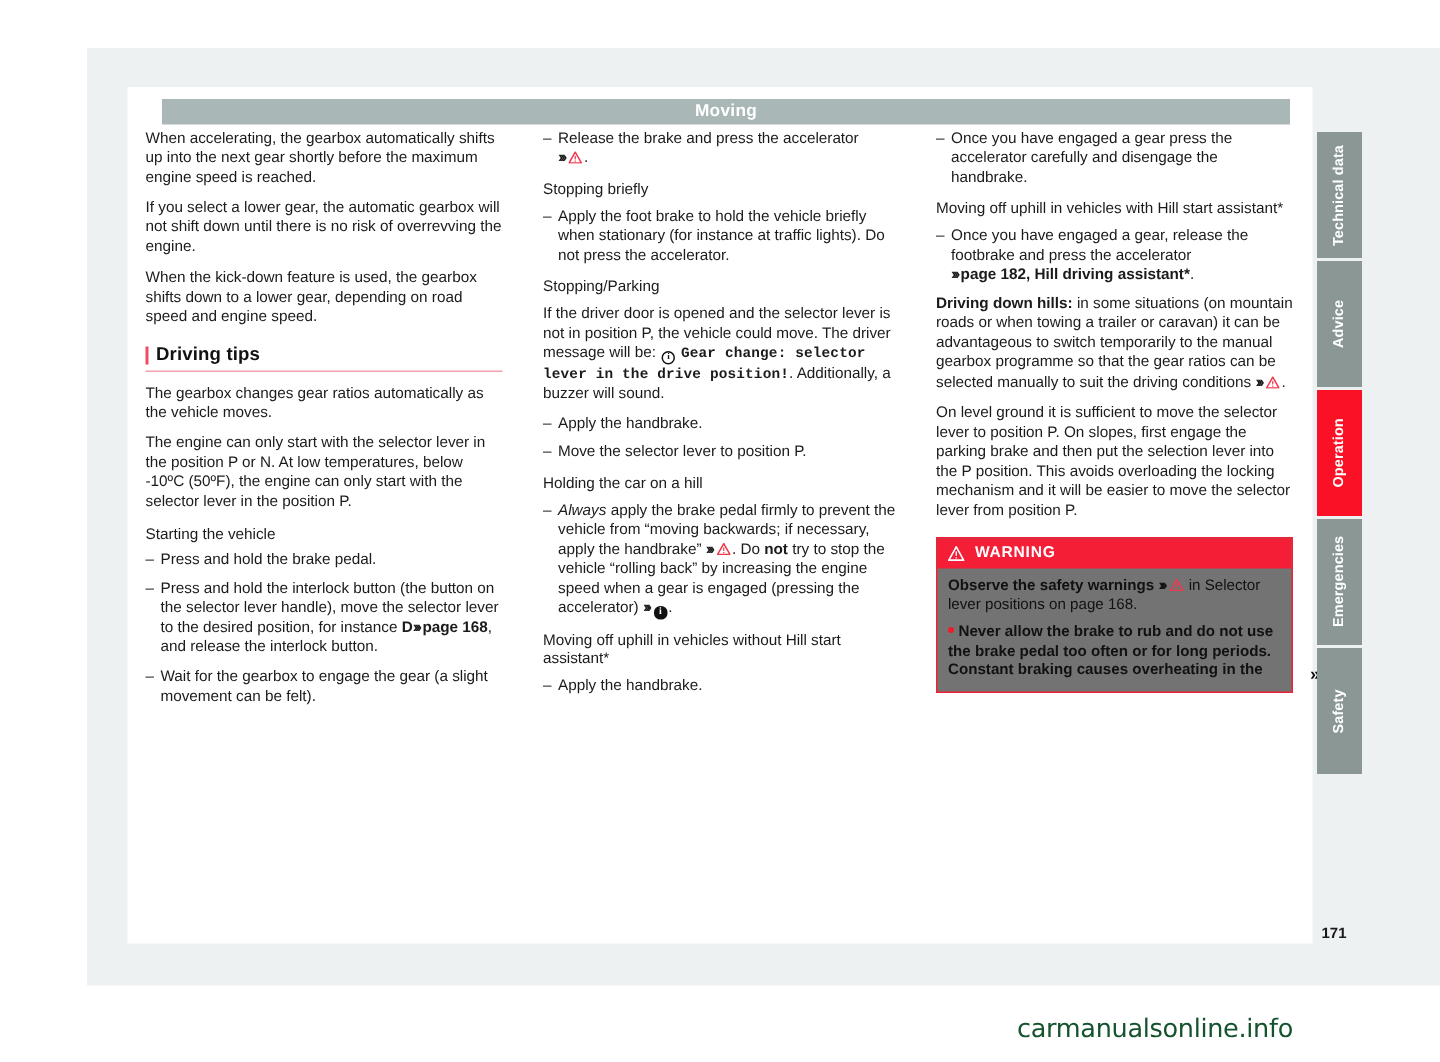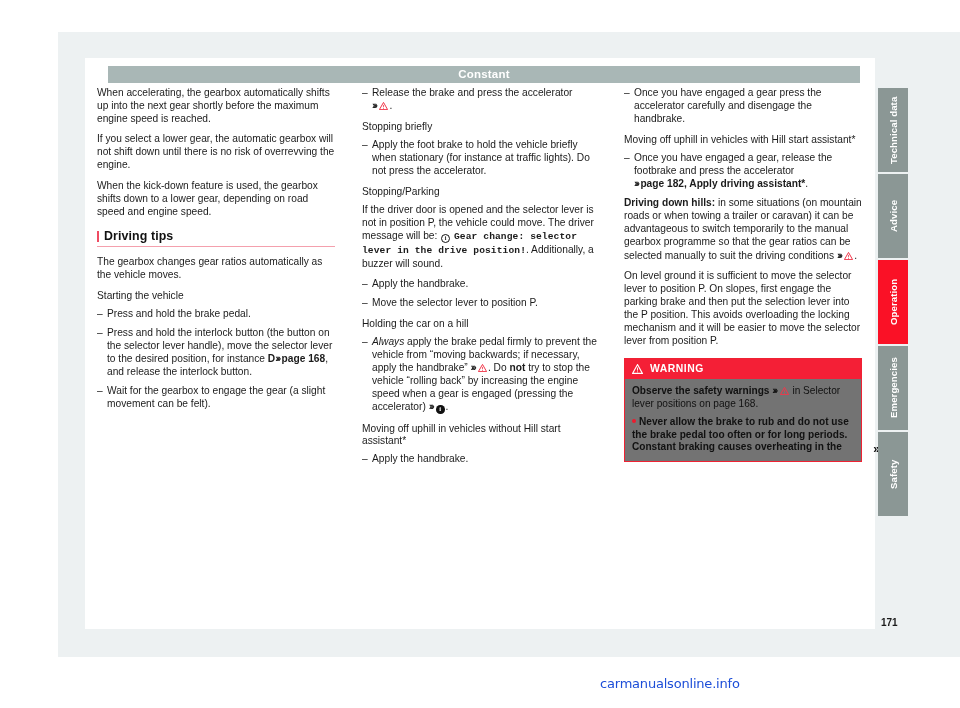--- a/index.html
+++ b/index.html
@@ -254,49 +254,50 @@
     font-size: 10px;
     font-weight: bold;
     color: #1b1b1b;
   }
 
   .watermark {
     position: absolute;
     left: 600px;
     top: 676px;
     width: 340px;
-    text-align: left;
-    font-size: 13px;
-    color: #1d4ed8;
+    text-align: center;
+    font-size: 17px;
+    color: #14532d;
     font-family: "DejaVu Sans", sans-serif;
     letter-spacing: -.2px;
   }
 </style>
 </head>
 <body>
 
 <div id="viewport">
 
   <div id="page-bg"></div>
   <div id="paper"></div>
 
-  <div class="header-bar">Constant</div>
+  <div class="header-bar">Moving</div>
 
   <div class="cols">
 
     <div class="col c1">
       <p class="para">When accelerating, the gearbox automatically shifts up into the next gear shortly before the maximum engine speed is reached.</p>
       <p class="para">If you select a lower gear, the automatic gearbox will not shift down until there is no risk of overrevving the engine.</p>
       <p class="para">When the kick-down feature is used, the gearbox shifts down to a lower gear, depending on road speed and engine speed.</p>
 
       <div class="sect">
         <span class="sect-title">Driving tips</span>
       </div>
 
       <p class="para">The gearbox changes gear ratios automatically as the vehicle moves.</p>
+      <p class="para">The engine can only start with the selector lever in the position P or N. At low temperatures, below -10ºC (50ºF), the engine can only start with the selector lever in the position P.</p>
 
       <div class="h-sub">Starting the vehicle</div>
 
       <div class="dash"><span>Press and hold the brake pedal.</span></div>
 
       <div class="dash"><span>Press and hold the interlock button (the button on the selector lever handle), move the selector lever to the desired position, for instance </span><b>D</b><span class="chev">›››</span><b>page 168</b><span>, and release the interlock button.</span></div>
 
       <div class="dash"><span>Wait for the gearbox to engage the gear (a slight movement can be felt).</span></div>
     </div>
 
@@ -332,21 +333,21 @@
       <div class="h-sub">Moving off uphill in vehicles without Hill start assistant*</div>
 
       <div class="dash"><span>Apply the handbrake.</span></div>
     </div>
 
     <div class="col c3">
       <div class="dash"><span>Once you have engaged a gear press the accelerator carefully and disengage the handbrake.</span></div>
 
       <div class="h-sub">Moving off uphill in vehicles with Hill start assistant*</div>
 
-      <div class="dash"><span>Once you have engaged a gear, release the footbrake and press the accelerator</span><br><span class="chev">›››</span><b>page 182, Apply driving assistant*</b>.</div>
+      <div class="dash"><span>Once you have engaged a gear, release the footbrake and press the accelerator</span><br><span class="chev">›››</span><b>page 182, Hill driving assistant*</b>.</div>
 
       <p class="para"><b>Driving down hills:</b><span> in some situations (on mountain roads or when towing a trailer or caravan) it can be advantageous to switch temporarily to the manual gearbox programme so that the gear ratios can be selected manually to suit the driving conditions </span><span class="chev">›››</span><span class="tri"><svg width="9" height="8" viewBox="0 0 9 8">
               <path d="M4.5 0.4 L8.6 7.6 L0.4 7.6 Z" fill="none" stroke="#f0384b" stroke-width="1"></path>
               <rect x="4.1" y="2.9" width="0.8" height="2.4" fill="#f0384b"></rect>
               <rect x="4.1" y="6" width="0.8" height="0.8" fill="#f0384b"></rect>
             </svg></span>.</p>
 
       <p class="para">On level ground it is sufficient to move the selector lever to position P. On slopes, first engage the parking brake and then put the selection lever into the P position. This avoids overloading the locking mechanism and it will be easier to move the selector lever from position P.</p>
 
       <div class="warnbox">

